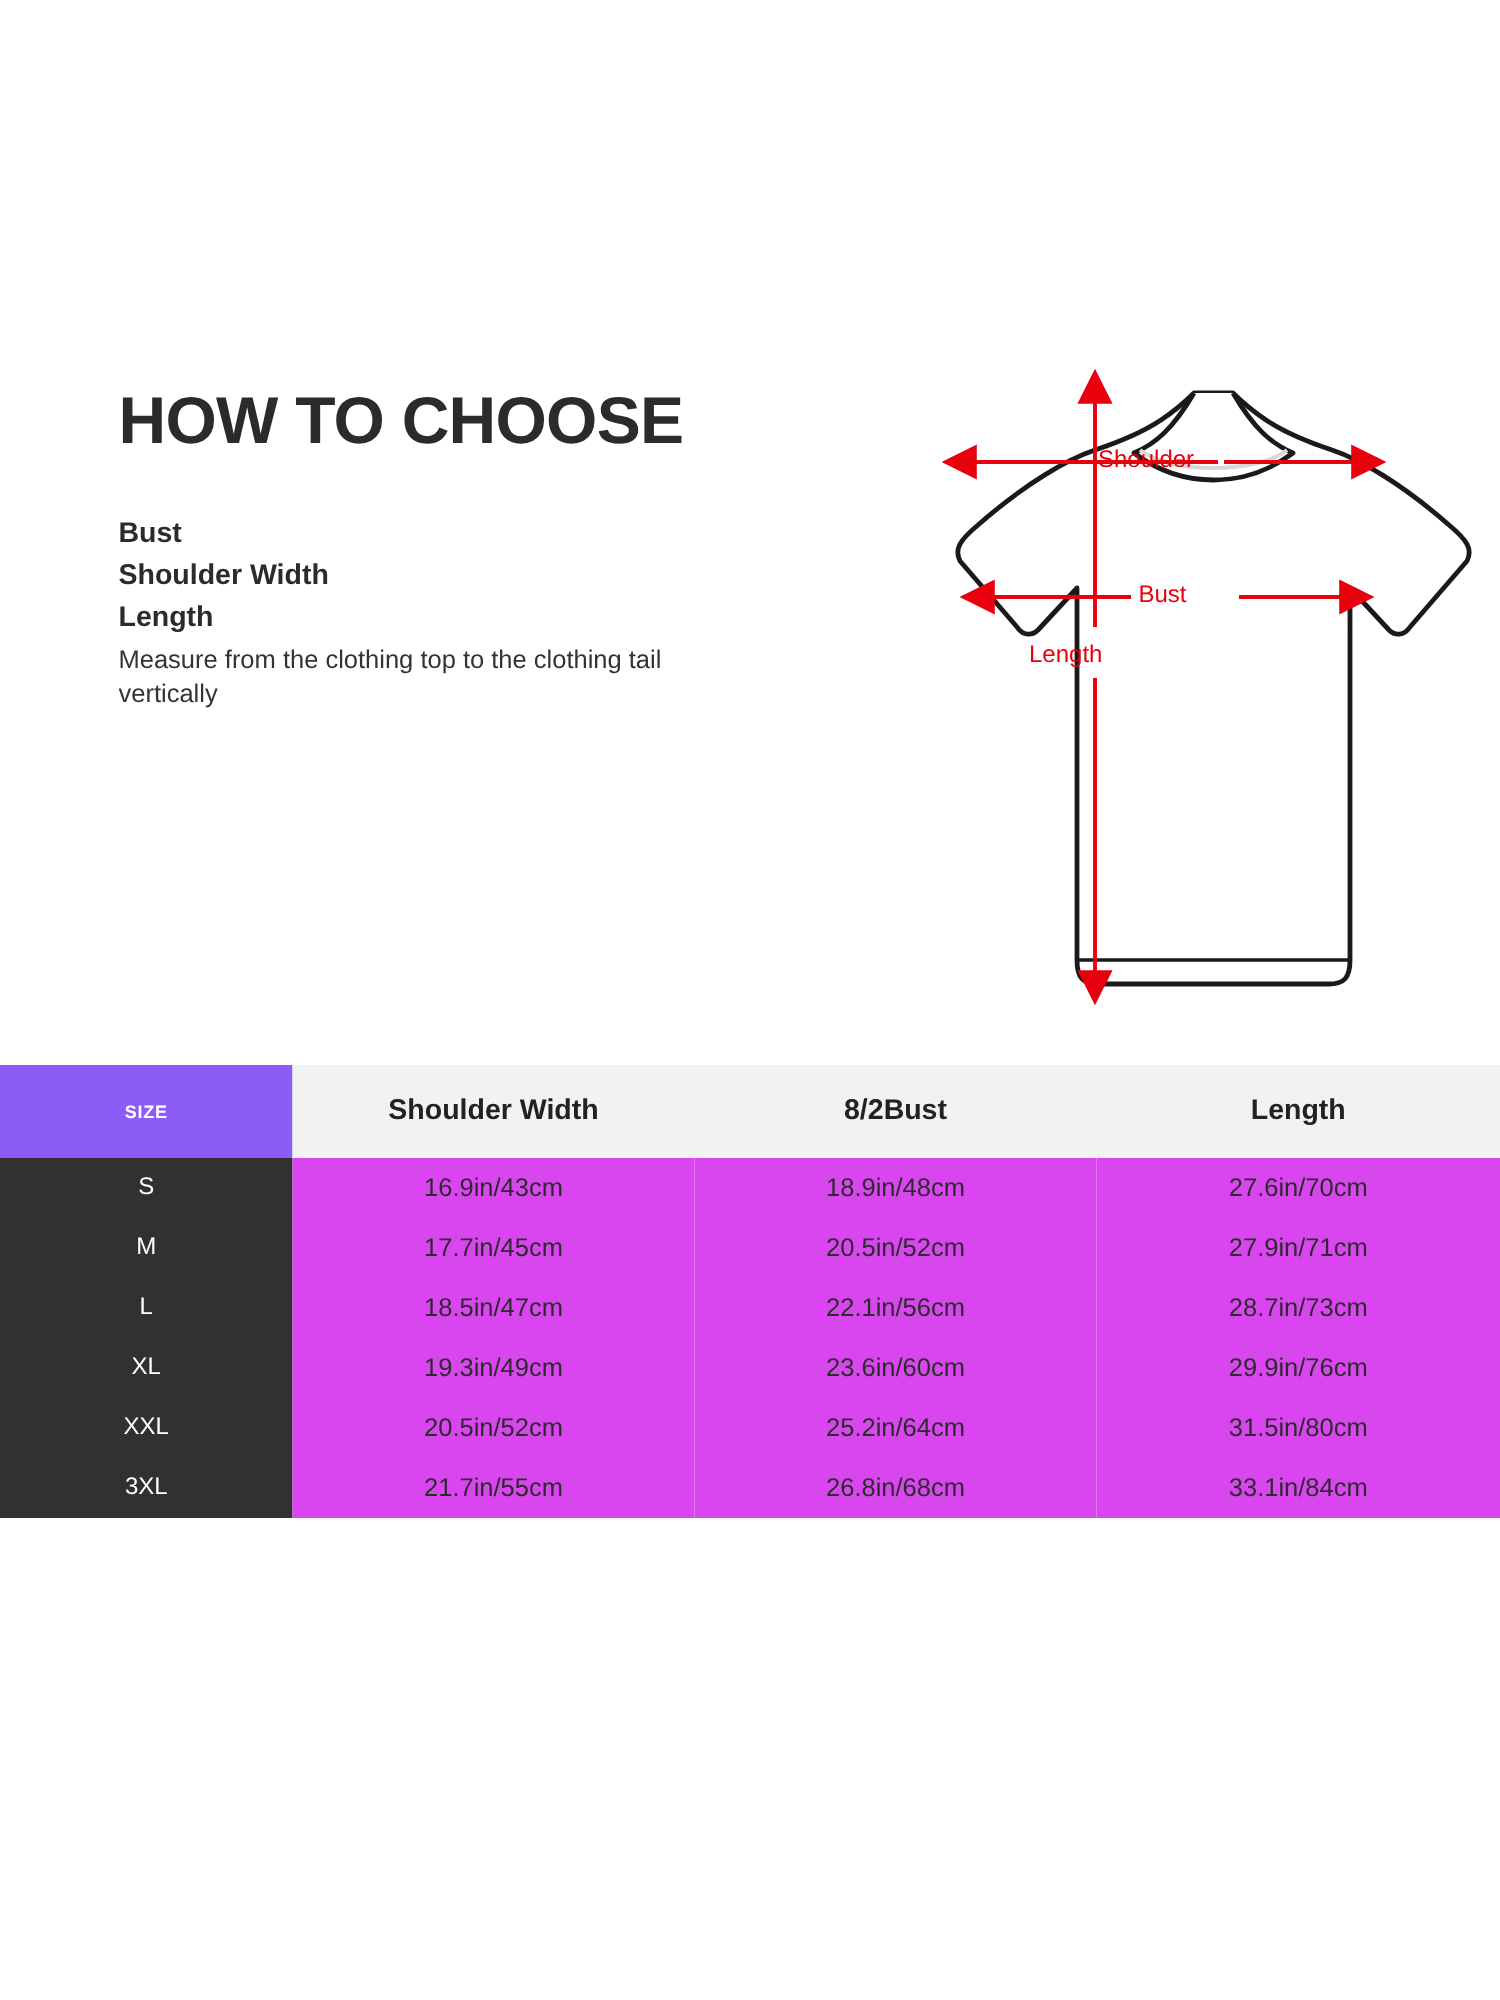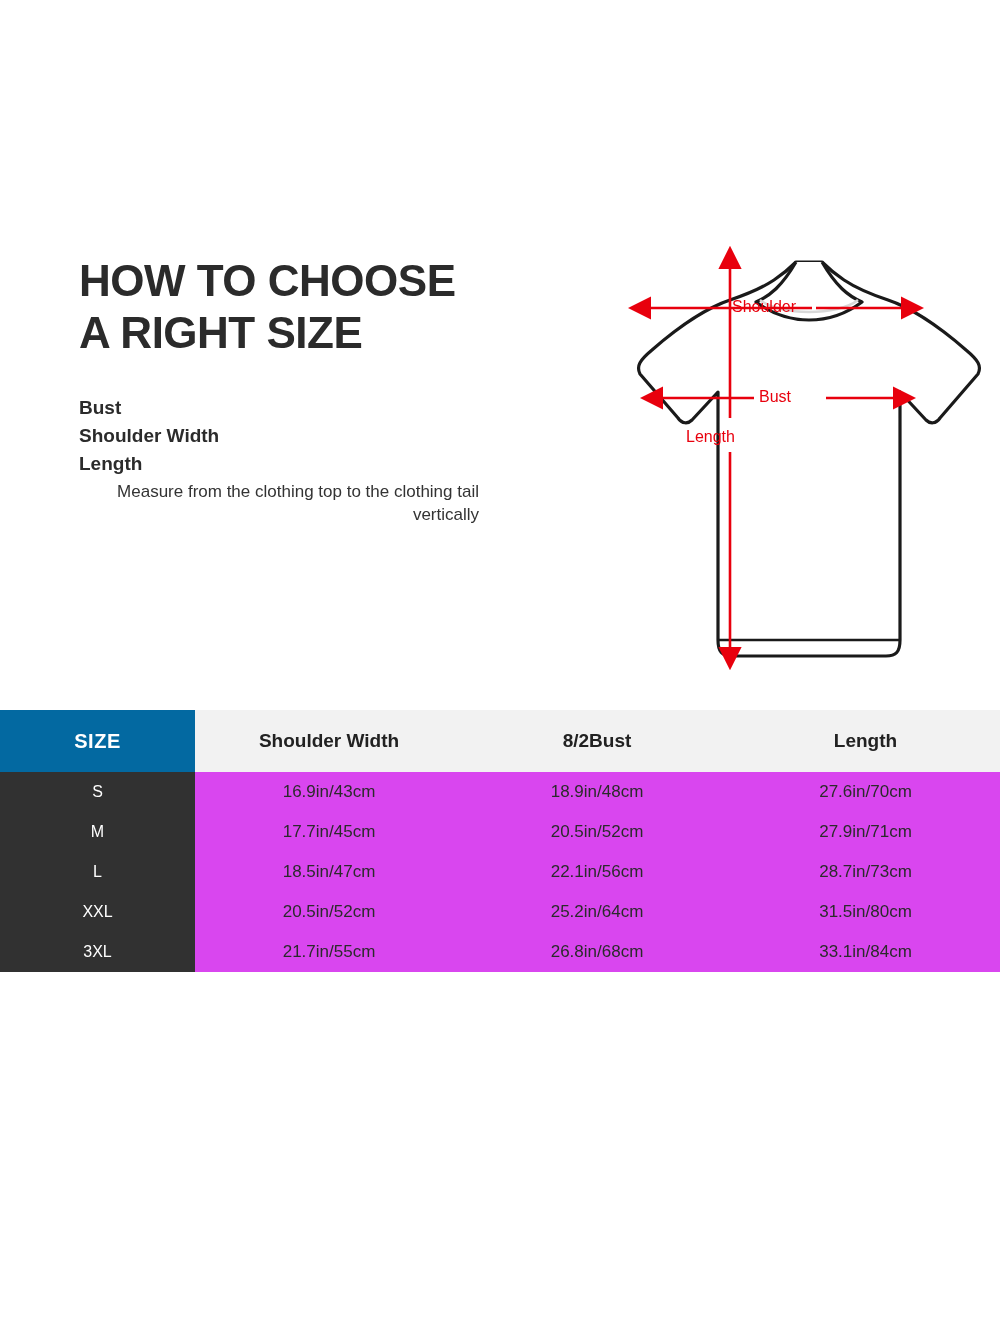--- a/index.html
+++ b/index.html
@@ -52,21 +52,21 @@
     color: #2b2b2b;
     margin: 0 0 6px 0;
   }
   .desc {
     font-size: 17px;
     line-height: 1.35;
     color: #333333;
     margin: 0 0 26px 0;
     max-width: 400px;
   }
-  .desc.last { margin-bottom: 16px; text-align: right; }
+  .desc.last { margin-bottom: 16px; }
 
   
   .diagram {
     position: absolute;
     left: 500px;
     top: 240px;
     width: 470px;
     height: 450px;
   }
   .diagram svg { display: block; }
@@ -101,23 +101,23 @@
   }
   .size-table thead th {
     height: 62px;
     font-size: 19px;
     font-weight: bold;
     background: #f2f2f2;
     color: #222;
     vertical-align: middle;
   }
   .size-table thead th.size-head {
-    background: #0369a1;
+    background: #8b5cf6;
     color: #ffffff;
-    font-size: 20px;
+    font-size: 12px;
     letter-spacing: 0.5px;
   }
   .size-table tbody td {
     height: 40px;
     font-size: 17px;
     text-align: center;
     background: #d946ef;
     color: #2b2b2b;
     vertical-align: middle;
   }
@@ -142,21 +142,20 @@
 </head>
 <body>
 
 <div class="page">
 
   <div class="top">
 
     <div class="info-col">
       <h1 class="headline">
         <span>HOW TO CHOOSE</span>
-        <span>A RIGHT SIZE</span>
       </h1>
 
       <div>
         <p class="term">Bust</p>
       </div>
 
       <div>
         <p class="term">Shoulder Width</p>
       </div>
 
@@ -252,20 +251,26 @@
           <td>20.5in/52cm</td>
           <td>27.9in/71cm</td>
         </tr>
         <tr>
           <td class="size-cell">L</td>
           <td>18.5in/47cm</td>
           <td>22.1in/56cm</td>
           <td>28.7in/73cm</td>
         </tr>
         <tr>
+          <td class="size-cell">XL</td>
+          <td>19.3in/49cm</td>
+          <td>23.6in/60cm</td>
+          <td>29.9in/76cm</td>
+        </tr>
+        <tr>
           <td class="size-cell">XXL</td>
           <td>20.5in/52cm</td>
           <td>25.2in/64cm</td>
           <td>31.5in/80cm</td>
         </tr>
         <tr>
           <td class="size-cell">3XL</td>
           <td>21.7in/55cm</td>
           <td>26.8in/68cm</td>
           <td>33.1in/84cm</td>

